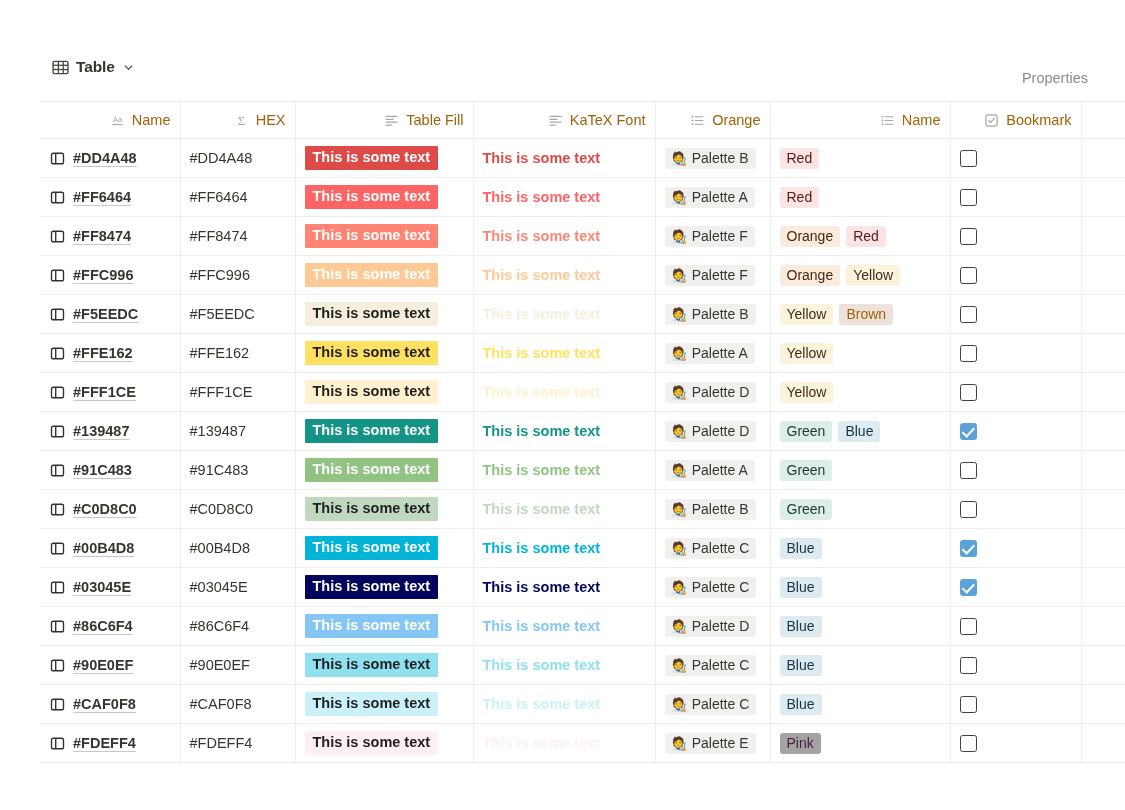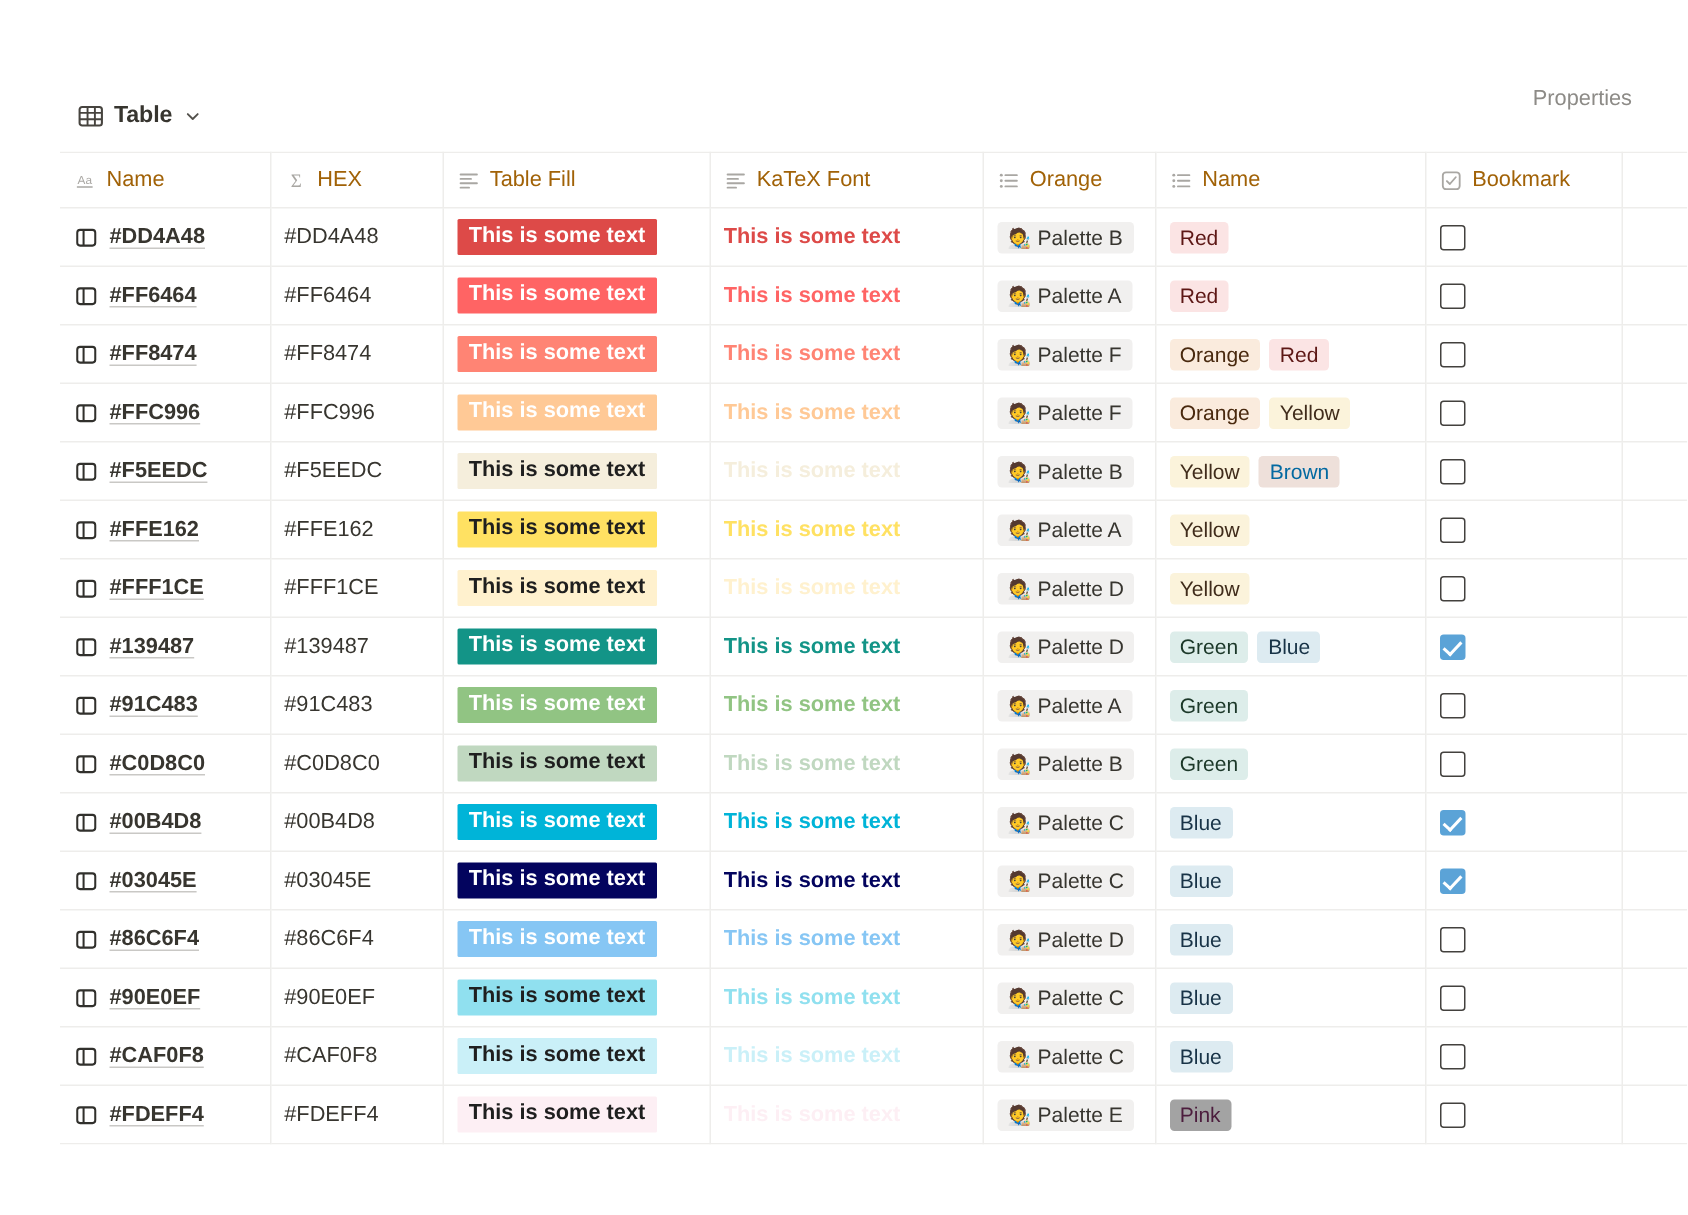--- a/index.html
+++ b/index.html
@@ -15,25 +15,25 @@
     position: relative;
     width: 1125px;
     height: 810px;
     overflow: hidden;
     background: #fff;
   }
 
   
   .topbar {
     position: absolute;
-    left: 0; top: 44px;
+    left: 0; top: 56px;
     width: 1125px;
     height: 44px;
     display: flex;
-    align-items: flex-end;
+    align-items: flex-start;
   }
   .view-tab {
     display: flex;
     align-items: center;
     gap: 7px;
     margin-left: 48px;
     cursor: pointer;
     padding: 2px 4px;
     border-radius: 4px;
   }
@@ -92,20 +92,21 @@
   }
 
   .hcell {
     display: flex;
     align-items: center;
     gap: 7px;
     padding: 0 9px;
     height: 36px;
     color: #9b9a97;
     font-size: 14.5px;
+    justify-content: flex-end;
   }
   .hcell .hlabel { color: #a16207; }
 
   tbody tr { height: 38.3px; }
 
   .cell {
     display: flex;
     align-items: center;
     height: 38px;
     padding: 0 9px;
@@ -571,21 +572,21 @@
                 <span class="tag" style="background:#F1F0EF;color:#37352F;">
                   <span class="emoji">🧑‍🎨</span>
                   <span>Palette B</span>
                 </span>
               </div>
             </td>
             <td>
               <div class="cell">
                 <span class="tag-row">
                   <span class="tag" style="background:#FBF3DB;color:#402C1B;">Yellow</span>
-                  <span class="tag" style="background:#EEE0DA;color:#0369a1;">Brown</span>
+                  <span class="tag" style="background:#EEE0DA;color:#a16207;">Brown</span>
                 </span>
               </div>
             </td>
             <td>
               <div class="cell">
                 <span class="cbox"></span>
               </div>
             </td>
             <td>
               <div class="cell"></div>

